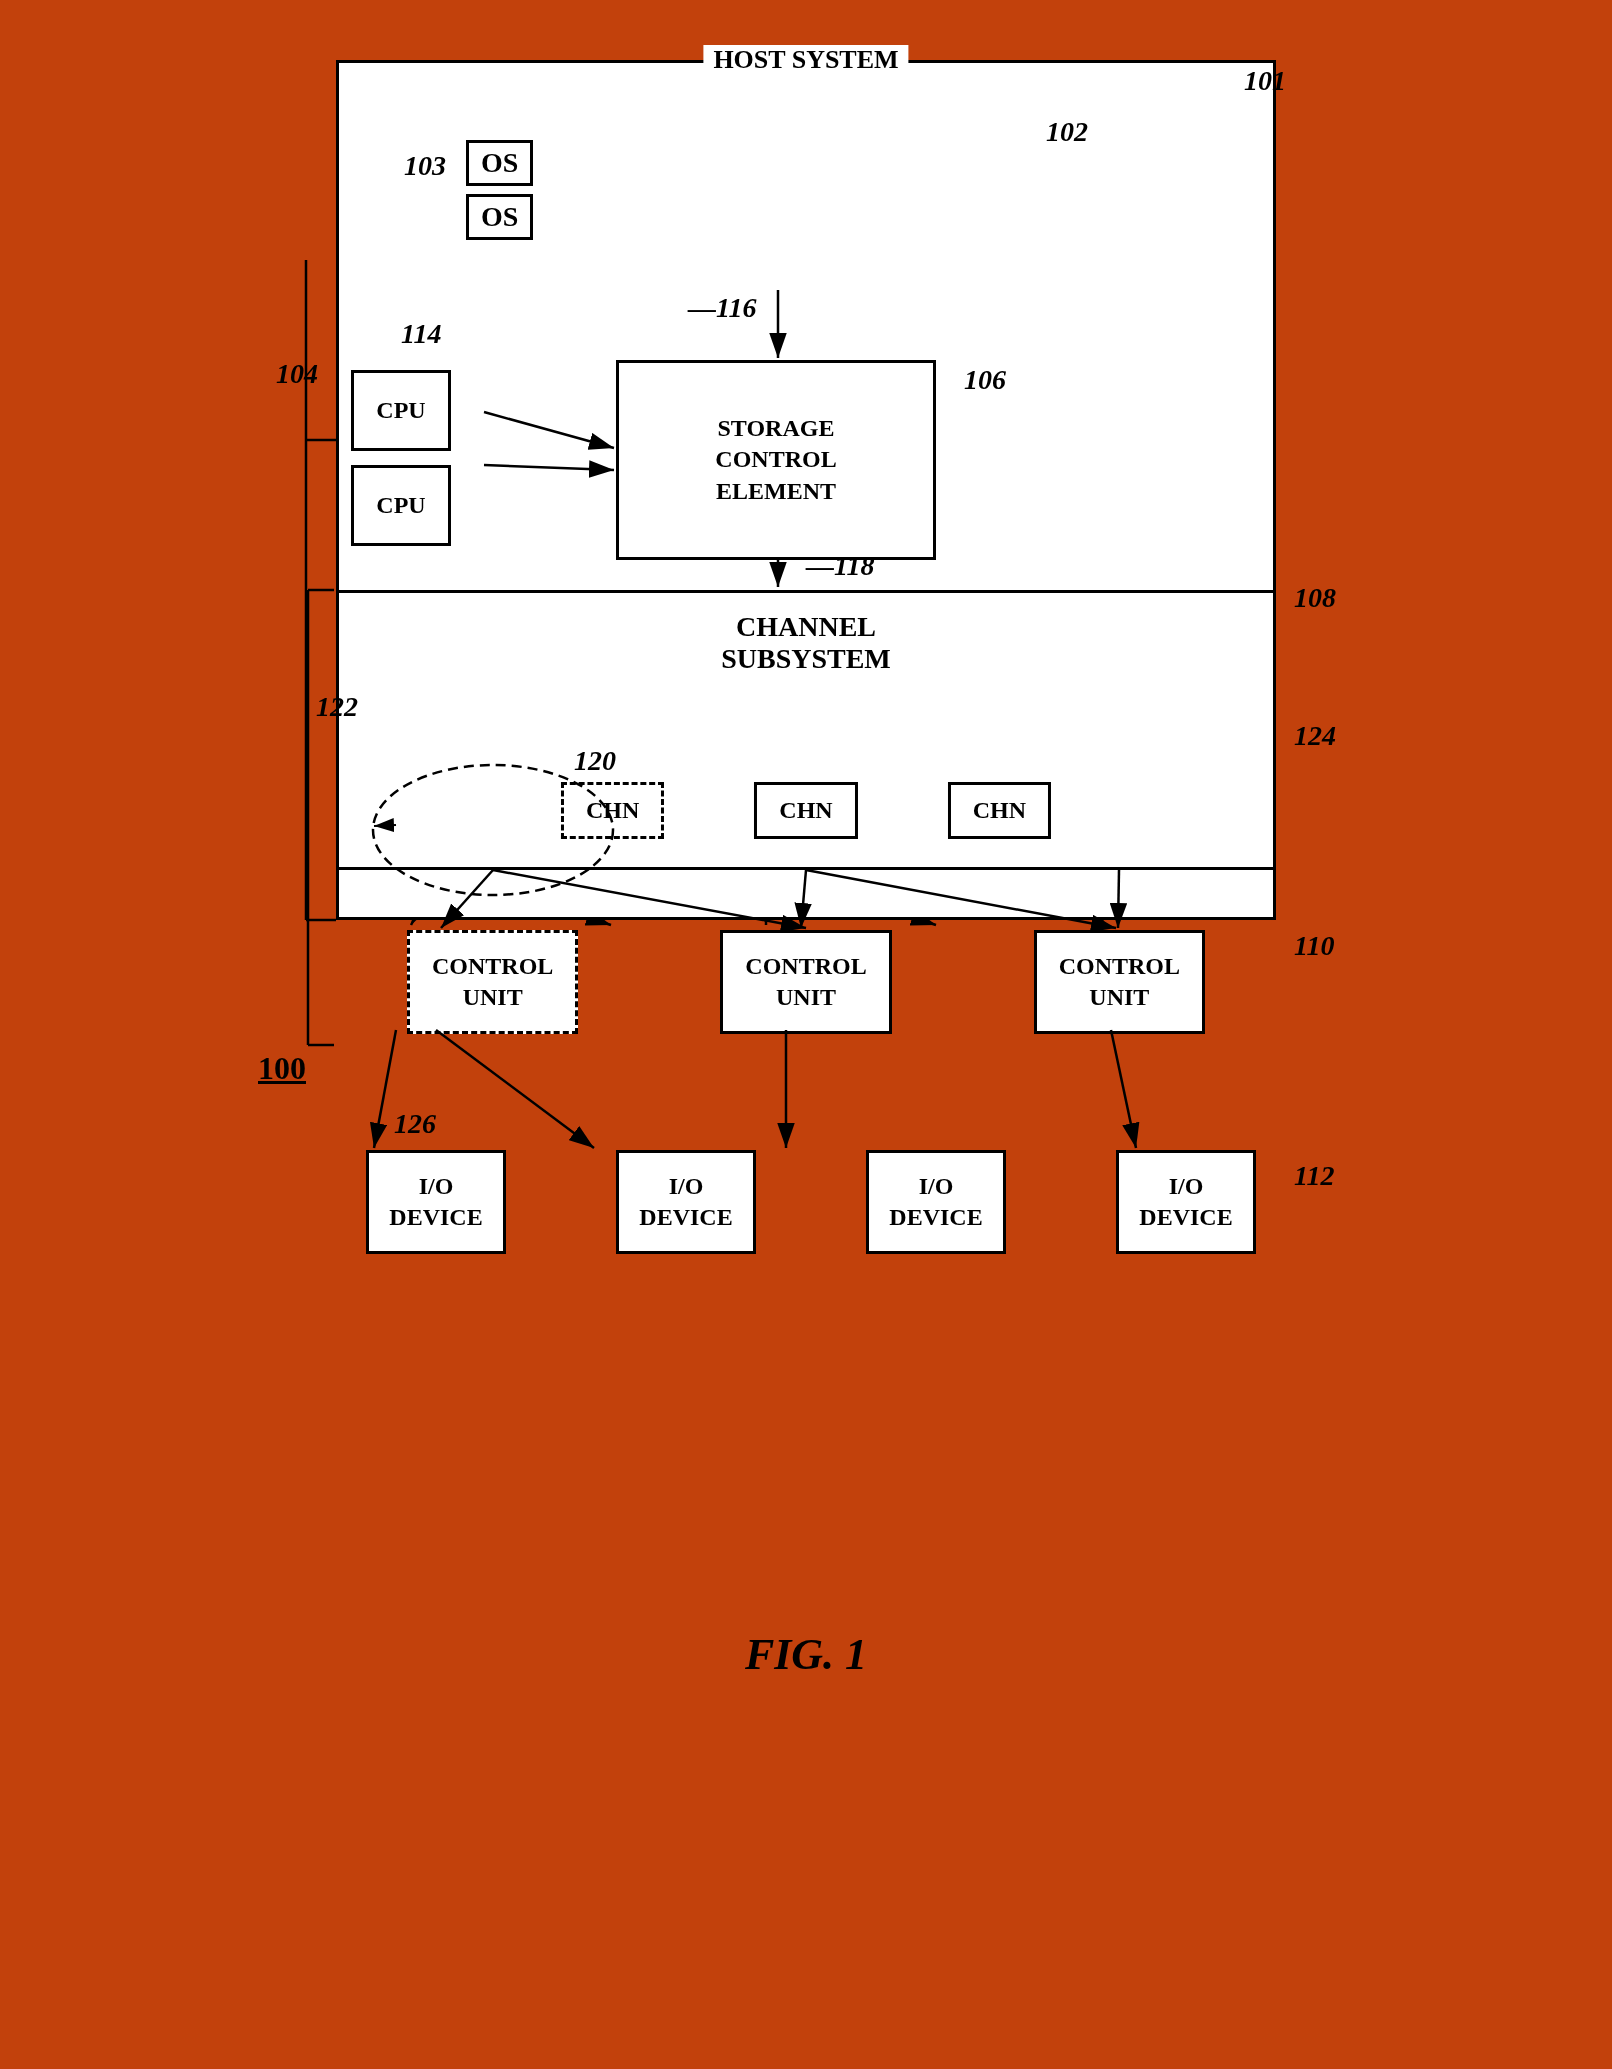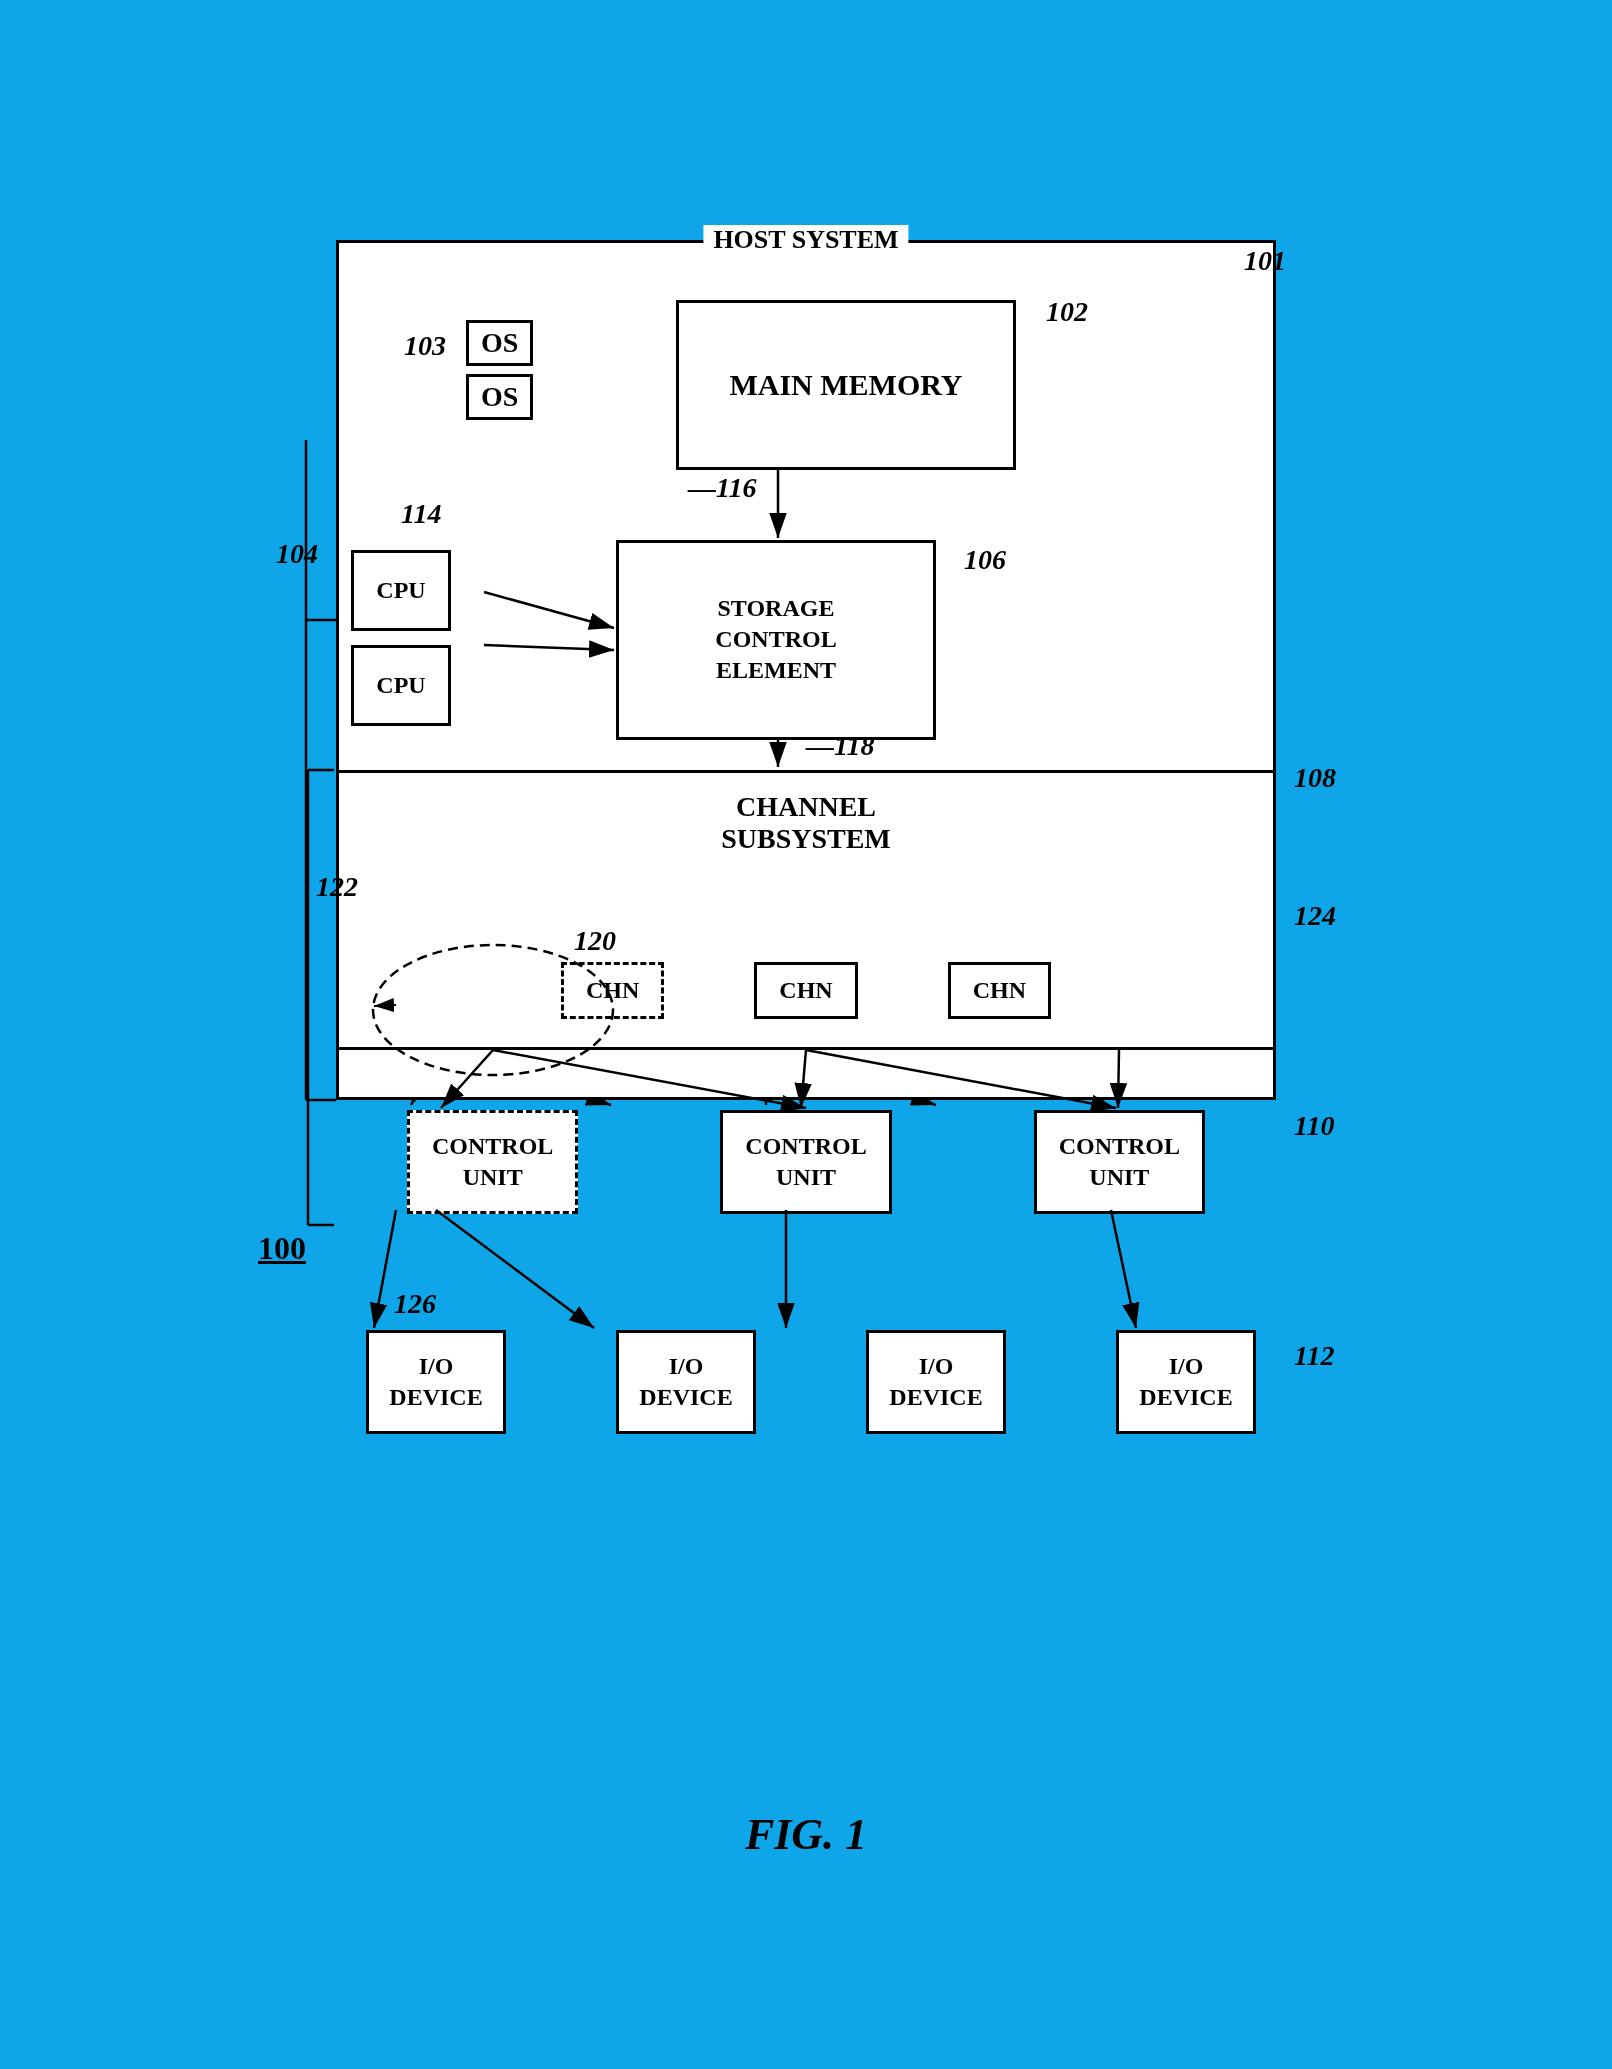--- a/index.html
+++ b/index.html
@@ -8,26 +8,25 @@
       font-family: 'Times New Roman', Times, serif;
       width: 1612px;
       height: 2069px;
       overflow: hidden;
       position: relative;
     }
 
     .page {
       width: 1612px;
       height: 2069px;
-      background: #0ea5e9;
+      background: #c2410c;
       position: relative;
       display: flex;
       flex-direction: column;
       align-items: center;
-      justify-content: center;
     }
 
     
     .diagram-container {
       position: relative;
       margin-top: 60px;
       width: 1100px;
       height: 1650px;
     }
 
@@ -220,26 +219,20 @@
       <line x1="50" y1="860" x2="68" y2="860" stroke="#000" stroke-width="2"></line>
 
     </svg>
 
     <div class="host-system-box">
       <span class="host-system-label">HOST SYSTEM</span>
     </div>
 
     <div class="ref-101 ref-num" style="position:absolute;top:5px;right:70px;">101</div>
 
-    <div class="main-memory-box">
-      <div class="main-memory-label">
-        <span>MAIN
-MEMORY</span>
-      </div>
-    </div>
 
     <div style="position:absolute;top:56px;left:790px;" class="ref-num">102</div>
 
     <div class="os-container">
       <div class="os-box">OS</div>
       <div class="os-box">OS</div>
     </div>
 
     <div style="position:absolute;top:90px;left:148px;" class="ref-num">103</div>
 

